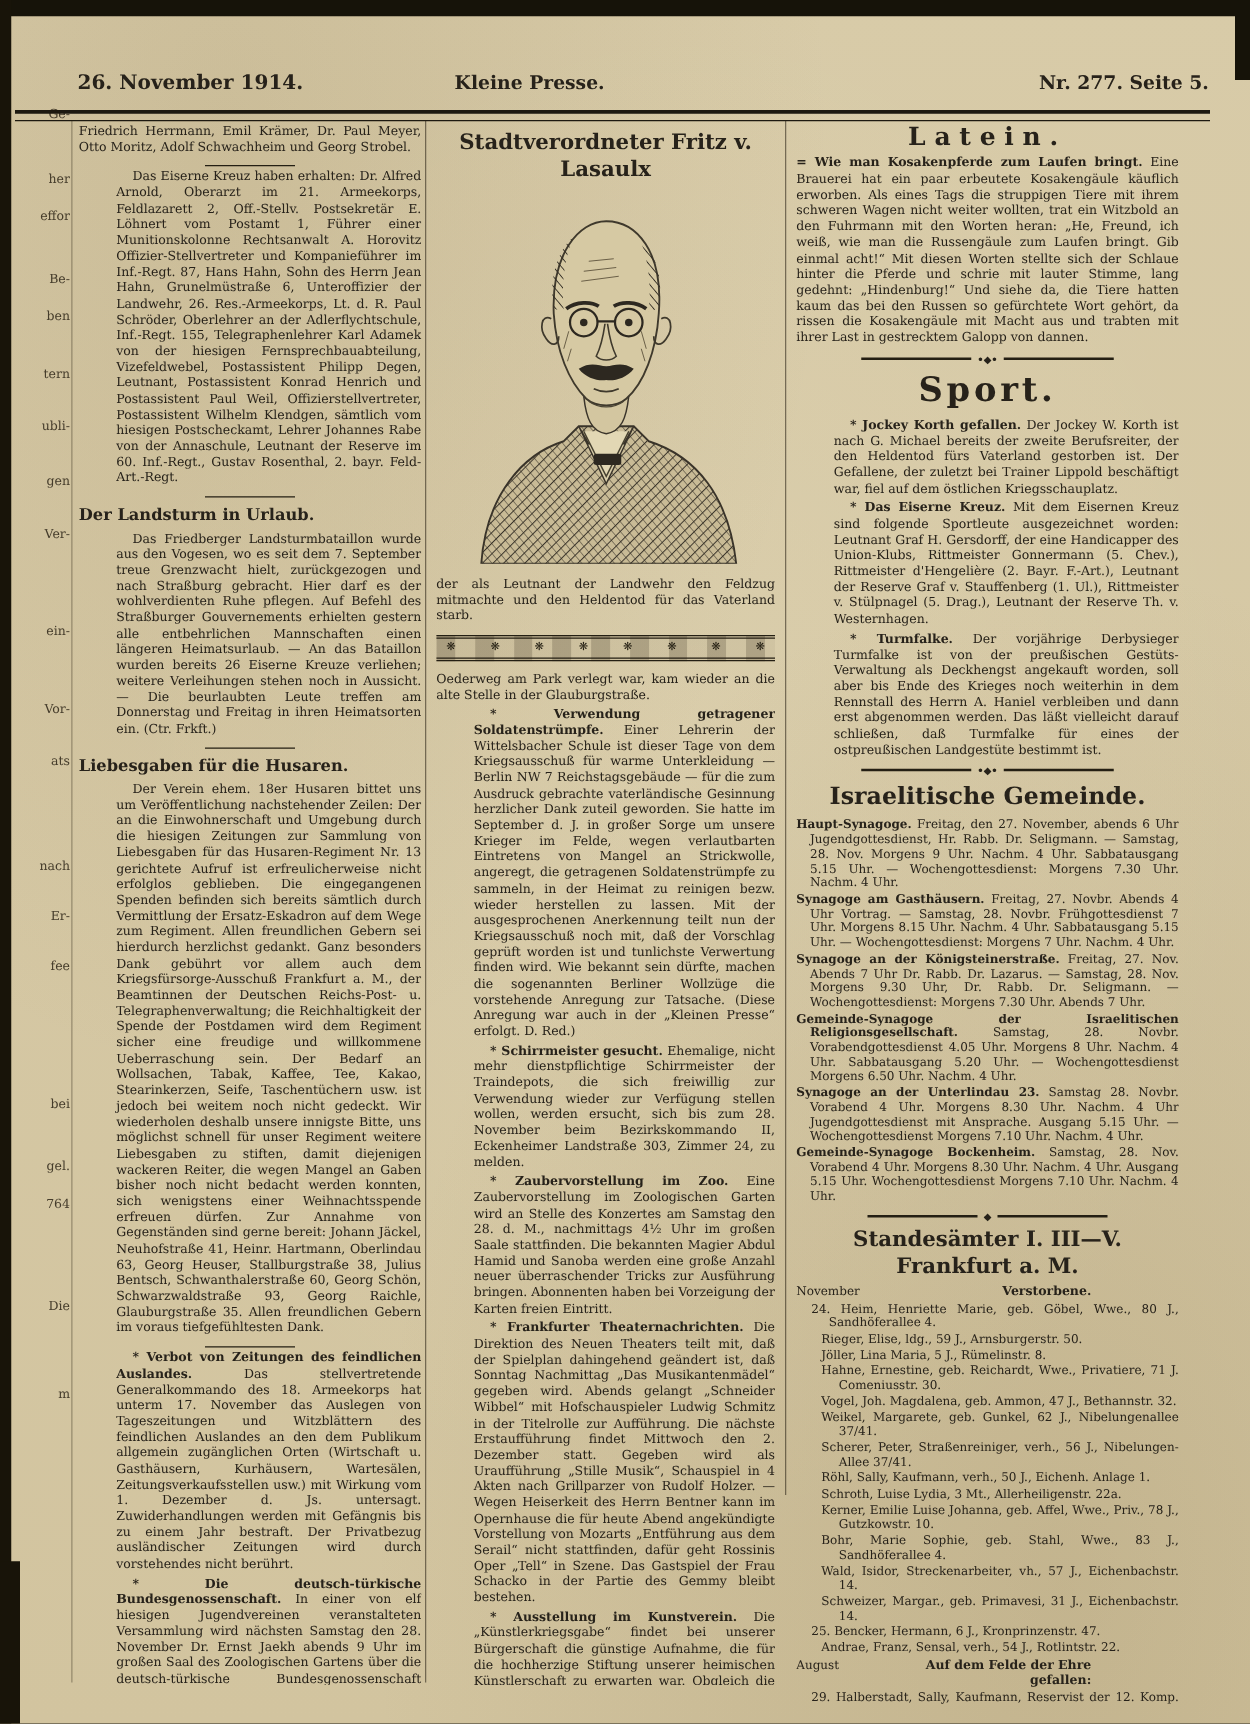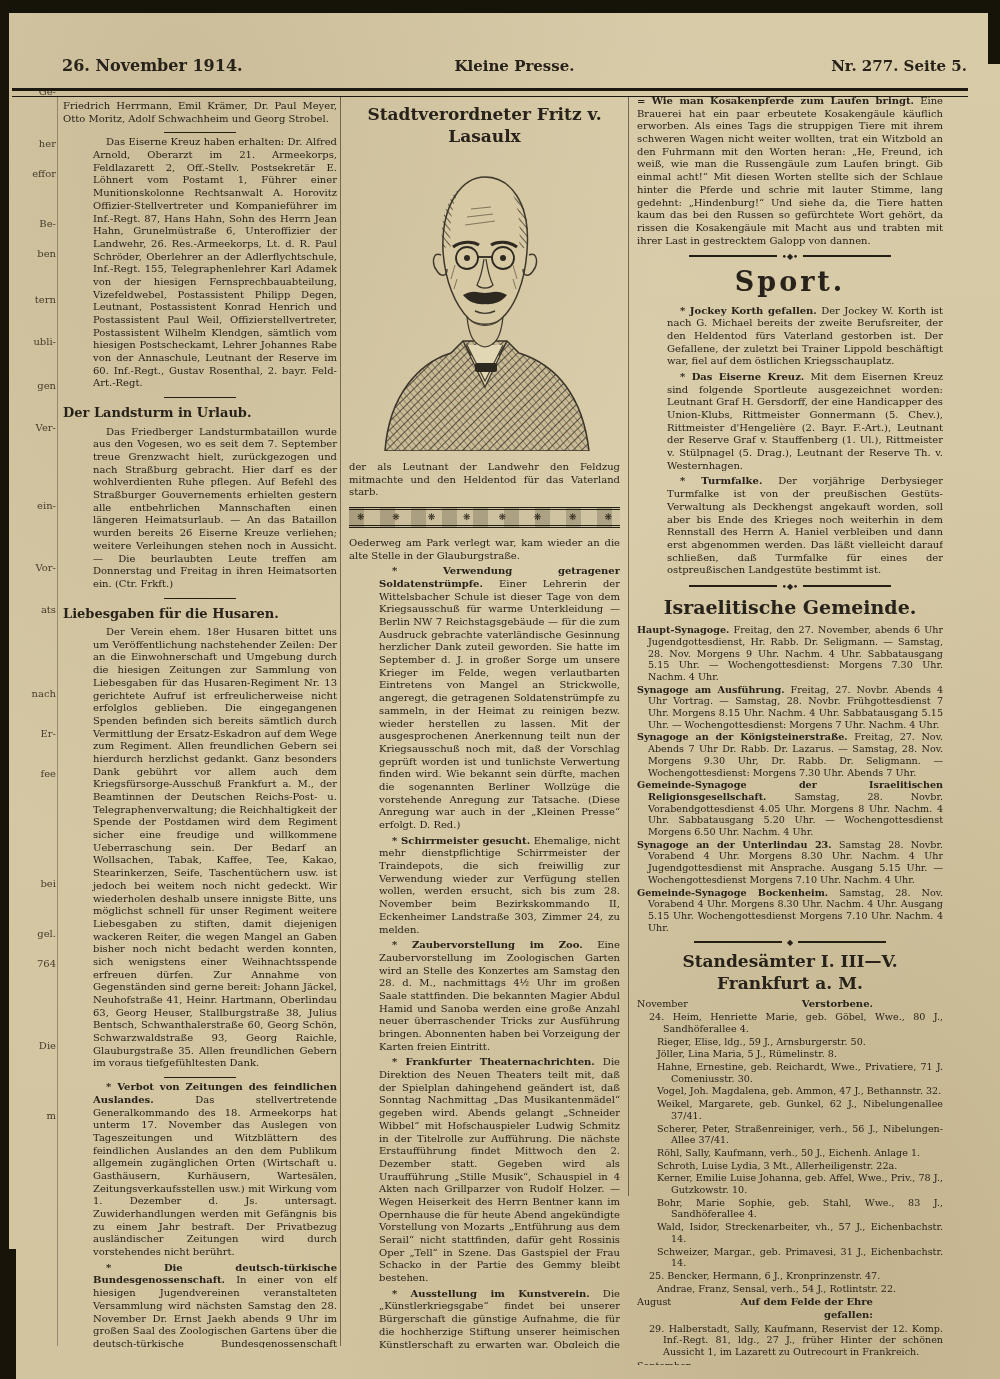--- a/index.html
+++ b/index.html
@@ -19,21 +19,21 @@
     font-size:10px;color:#453c2b;}
   .frag-strip span{position:absolute;right:2px;white-space:nowrap;}
 
   .vrule{position:absolute;width:1px;background:rgba(35,28,15,.55);}
   .vr-a{left:57px;top:96px;height:1250px;background:rgba(35,28,15,.35);}
   .vr-b{left:340px;top:96px;height:1250px;}
   .vr-c{left:628px;top:96px;height:1100px;}
 
   .header{position:absolute;left:62px;top:56px;width:905px;display:flex;align-items:baseline;}
   .hd-date{flex:1;font-weight:bold;font-size:16px;}
-  .hd-title{flex:1;text-align:center;font-weight:bold;font-size:15px;}
+  .hd-title{flex:1;text-align:left;font-weight:bold;font-size:15px;}
   .hd-issue{flex:1;text-align:right;font-weight:bold;font-size:15px;}
   .header-rule{position:absolute;left:12px;top:88px;width:956px;height:5px;
     border-top:3px solid #1d1910;border-bottom:1px solid #1d1910;}
 
   .col{position:absolute;top:100px;font-size:10px;line-height:1.27;text-align:justify;}
   .col1{left:63px;width:274px;height:1248px;overflow:hidden;}
   .col2{left:349px;width:271px;height:1248px;overflow:hidden;}
   .col3{left:637px;top:95px;width:306px;height:1270px;overflow:hidden;}
 
   p{margin:0 0 3px 0;}
@@ -197,20 +197,21 @@
     <p>Oederweg am Park verlegt war, kam wieder an die alte Stelle in der Glauburgstraße.</p>
     <p class="ind"><b class="lead">* Verwendung getragener Soldatenstrümpfe.</b> <span>Einer Lehrerin der Wittelsbacher Schule ist dieser Tage von dem Kriegsausschuß für warme Unterkleidung — Berlin NW 7 Reichstagsgebäude — für die zum Ausdruck gebrachte vaterländische Gesinnung herzlicher Dank zuteil geworden. Sie hatte im September d. J. in großer Sorge um unsere Krieger im Felde, wegen verlautbarten Eintretens von Mangel an Strickwolle, angeregt, die getragenen Soldatenstrümpfe zu sammeln, in der Heimat zu reinigen bezw. wieder herstellen zu lassen. Mit der ausgesprochenen Anerkennung teilt nun der Kriegsausschuß noch mit, daß der Vorschlag geprüft worden ist und tunlichste Verwertung finden wird. Wie bekannt sein dürfte, machen die sogenannten Berliner Wollzüge die vorstehende Anregung zur Tatsache. (Diese Anregung war auch in der „Kleinen Presse“ erfolgt. D. Red.)</span></p>
     <p class="ind"><b class="lead">* Schirrmeister gesucht.</b> <span>Ehemalige, nicht mehr dienstpflichtige Schirrmeister der Traindepots, die sich freiwillig zur Verwendung wieder zur Verfügung stellen wollen, werden ersucht, sich bis zum 28. November beim Bezirkskommando II, Eckenheimer Landstraße 303, Zimmer 24, zu melden.</span></p>
     <p class="ind"><b class="lead">* Zaubervorstellung im Zoo.</b> <span>Eine Zaubervorstellung im Zoologischen Garten wird an Stelle des Konzertes am Samstag den 28. d. M., nachmittags 4½ Uhr im großen Saale stattfinden. Die bekannten Magier Abdul Hamid und Sanoba werden eine große Anzahl neuer überraschender Tricks zur Ausführung bringen. Abonnenten haben bei Vorzeigung der Karten freien Eintritt.</span></p>
     <p class="ind"><b class="lead">* Frankfurter Theaternachrichten.</b> <span>Die Direktion des Neuen Theaters teilt mit, daß der Spielplan dahingehend geändert ist, daß Sonntag Nachmittag „Das Musikantenmädel“ gegeben wird. Abends gelangt „Schneider Wibbel“ mit Hofschauspieler Ludwig Schmitz in der Titelrolle zur Aufführung. Die nächste Erstaufführung findet Mittwoch den 2. Dezember statt. Gegeben wird als Uraufführung „Stille Musik“, Schauspiel in 4 Akten nach Grillparzer von Rudolf Holzer. — Wegen Heiserkeit des Herrn Bentner kann im Opernhause die für heute Abend angekündigte Vorstellung von Mozarts „Entführung aus dem Serail“ nicht stattfinden, dafür geht Rossinis Oper „Tell“ in Szene. Das Gastspiel der Frau Schacko in der Partie des Gemmy bleibt bestehen.</span></p>
     <p class="ind"><b class="lead">* Ausstellung im Kunstverein.</b> <span>Die „Künstlerkriegsgabe“ findet bei unserer Bürgerschaft die günstige Aufnahme, die für die hochherzige Stiftung unserer heimischen Künstlerschaft zu erwarten war. Obgleich die Ausstellung, deren Besuch bisher täglich zugenommen hat, erst einige Tage dauert, sind bereits zwei Drittel der ausgegebenen Lose verkauft worden. Die Lose sind im Kunstverein Junghofstraße 8, in der „Künstlerkriegshilfe“, Goethestraße 29, und in einer Reihe bekannter hiesiger Geschäfte, die durch Plakat kenntlich sind, zu 1 Mk. käuflich zu erwerben.</span></p>
 
   </div>
 
   <div class="col col3">
+    <p class="latein-title">Latein.</p>
     <p><b class="lead">= Wie man Kosakenpferde zum Laufen bringt.</b> <span>Eine Brauerei hat ein paar erbeutete Kosakengäule käuflich erworben. Als eines Tags die struppigen Tiere mit ihrem schweren Wagen nicht weiter wollten, trat ein Witzbold an den Fuhrmann mit den Worten heran: „He, Freund, ich weiß, wie man die Russengäule zum Laufen bringt. Gib einmal acht!“ Mit diesen Worten stellte sich der Schlaue hinter die Pferde und schrie mit lauter Stimme, lang gedehnt: „Hindenburg!“ Und siehe da, die Tiere hatten kaum das bei den Russen so gefürchtete Wort gehört, da rissen die Kosakengäule mit Macht aus und trabten mit ihrer Last in gestrecktem Galopp von dannen.</span></p>
 
     <div class="mini-div">
         <i></i>
         <b>•◆•</b>
         <i></i>
       </div>
 
     <p class="sport-title">Sport.</p>
     <p class="ind"><b class="lead">* Jockey Korth gefallen.</b> <span>Der Jockey W. Korth ist nach G. Michael bereits der zweite Berufsreiter, der den Heldentod fürs Vaterland gestorben ist. Der Gefallene, der zuletzt bei Trainer Lippold beschäftigt war, fiel auf dem östlichen Kriegsschauplatz.</span></p>
@@ -219,21 +220,21 @@
 
     <div class="mini-div">
         <i></i>
         <b>•◆•</b>
         <i></i>
       </div>
 
     <p class="gem-title">Israelitische Gemeinde.</p>
     <div class="small">
       <p class="hang"><b>Haupt-Synagoge.</b> <span>Freitag, den 27. November, abends 6 Uhr Jugendgottesdienst, Hr. Rabb. Dr. Seligmann. — Samstag, 28. Nov. Morgens 9 Uhr. Nachm. 4 Uhr. Sabbatausgang 5.15 Uhr. — Wochengottesdienst: Morgens 7.30 Uhr. Nachm. 4 Uhr.</span></p>
-      <p class="hang"><b>Synagoge am Ausführung.</b> <span>Freitag, 27. Novbr. Abends 4 Uhr Vortrag. — Samstag, 28. Novbr. Frühgottesdienst 7 Uhr. Morgens 8.15 Uhr. Nachm. 4 Uhr. Sabbatausgang 5.15 Uhr. — Wochengottesdienst: Morgens 7 Uhr. Nachm. 4 Uhr.</span></p>
+      <p class="hang"><b>Synagoge am Gasthäusern.</b> <span>Freitag, 27. Novbr. Abends 4 Uhr Vortrag. — Samstag, 28. Novbr. Frühgottesdienst 7 Uhr. Morgens 8.15 Uhr. Nachm. 4 Uhr. Sabbatausgang 5.15 Uhr. — Wochengottesdienst: Morgens 7 Uhr. Nachm. 4 Uhr.</span></p>
       <p class="hang"><b>Synagoge an der Königsteinerstraße.</b> <span>Freitag, 27. Nov. Abends 7 Uhr Dr. Rabb. Dr. Lazarus. — Samstag, 28. Nov. Morgens 9.30 Uhr, Dr. Rabb. Dr. Seligmann. — Wochengottesdienst: Morgens 7.30 Uhr. Abends 7 Uhr.</span></p>
       <p class="hang"><b>Gemeinde-Synagoge der Israelitischen Religionsgesellschaft.</b> <span>Samstag, 28. Novbr. Vorabendgottesdienst 4.05 Uhr. Morgens 8 Uhr. Nachm. 4 Uhr. Sabbatausgang 5.20 Uhr. — Wochengottesdienst Morgens 6.50 Uhr. Nachm. 4 Uhr.</span></p>
       <p class="hang"><b>Synagoge an der Unterlindau 23.</b> <span>Samstag 28. Novbr. Vorabend 4 Uhr. Morgens 8.30 Uhr. Nachm. 4 Uhr Jugendgottesdienst mit Ansprache. Ausgang 5.15 Uhr. — Wochengottesdienst Morgens 7.10 Uhr. Nachm. 4 Uhr.</span></p>
       <p class="hang"><b>Gemeinde-Synagoge Bockenheim.</b> <span>Samstag, 28. Nov. Vorabend 4 Uhr. Morgens 8.30 Uhr. Nachm. 4 Uhr. Ausgang 5.15 Uhr. Wochengottesdienst Morgens 7.10 Uhr. Nachm. 4 Uhr.</span></p>
     </div>
 
     <div class="mini-div">
         <i></i>
         <b>◆</b>
         <i></i>

